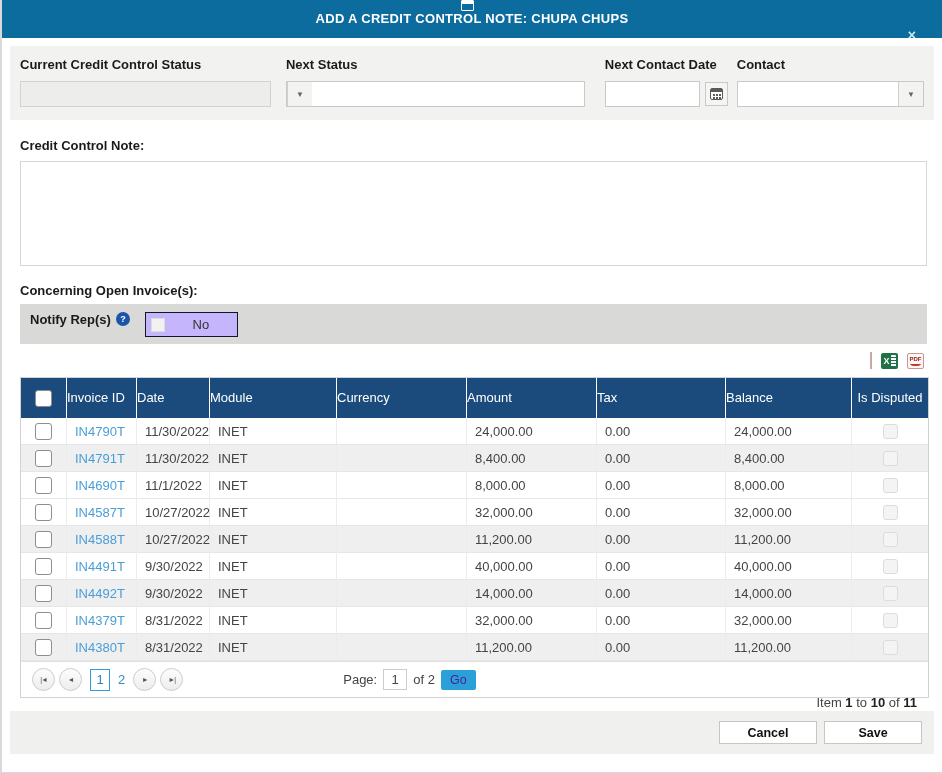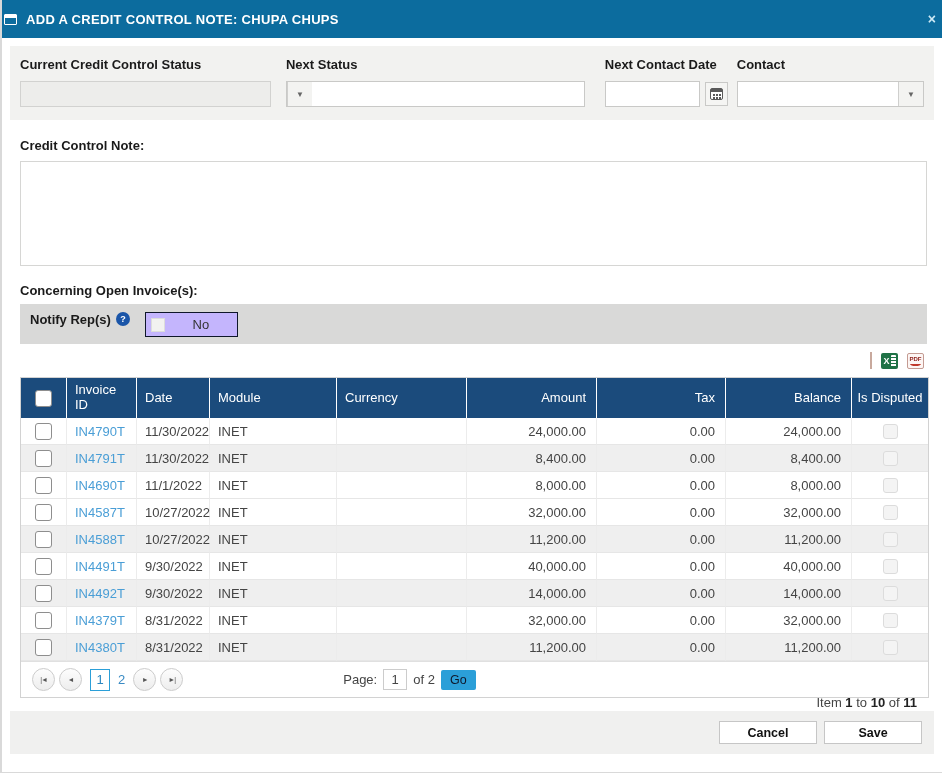--- a/index.html
+++ b/index.html
@@ -11,21 +11,21 @@
   body{
     font-family:"Liberation Sans", sans-serif;
     background:#ffffff;
     border-left:2px solid #d9d9d9;
     border-bottom:1px solid #d9d9d9;
     color:#333;
   }
   
   .titlebar{
     height:38px; background:var(--titlebar); display:flex; align-items:center;
-    padding:0 2px; color:#fff;
+    padding:0 22px; color:#fff;flex-direction:column;
   }
   .win-icon{width:13px; height:11px; border:1px solid #fff; border-radius:1px; position:relative; margin-right:9px; flex:none;}
   .win-icon::before{content:""; position:absolute; top:0; left:0; right:0; height:3px; background:#fff;}
   .titlebar .title{font-size:13px; font-weight:bold; letter-spacing:.3px;}
   .close-btn{margin-left:auto; font-size:14px; font-weight:bold; color:#cde9f5; cursor:pointer; line-height:1; padding:2px 4px;}
   
   .form-panel{
     margin:8px 8px 0 8px; background:var(--panel); padding:11px 10px 13px 10px;
     display:flex; align-items:flex-start;
   }
@@ -97,27 +97,27 @@
     width:17px; height:16px; background:#fdf6f4; border:1px solid #c49b92; border-radius:2px;
     display:flex; flex-direction:column; align-items:center; justify-content:center; cursor:pointer;
   }
   .pdf-text{font-size:6px; font-weight:bold; color:#8c1d18; line-height:6px;}
   .pdf-swoosh{width:11px; height:4px; border-bottom:2px solid #c0392b; border-radius:50%;}
   
   .grid{margin:0 17px 0 18px; width:909px; border:1px solid #d2d2d2;}
   table{border-collapse:separate; border-spacing:0; table-layout:fixed; width:907px; font-size:13px;}
   thead th{
     background:var(--table_header); color:#fff; font-weight:normal; height:40px;
-    padding:0 8px; text-align:left; line-height:1.15;
+    padding:0 0; text-align:left; line-height:1.15;
   }
   thead th + th{border-left:1px solid #fff;}
   tbody td{height:27px; padding:0 8px; color:#444; border-bottom:1px solid #e6e6e6;}
   tbody td + td{border-left:1px solid #ececec;}
   tbody tr.alt td{background:var(--alt_row);}
-  th.c-num, td.c-num{text-align:right; padding-right:10px;margin-left:12px;}
+  th.c-num, td.c-num{text-align:left; padding-right:10px;margin-left:12px;}
   th.c-disp{text-align:center; padding:0 0;}
   td.c-disp{text-align:center;}
   td.c-cb, th.c-cb{text-align:center; padding:0;}
   .cb{
     display:inline-block; width:17px; height:17px; background:#fff; border:1px solid #8e8e8e;
     border-radius:3px; vertical-align:middle; cursor:pointer;
   }
   .cb-dis{width:15px; height:15px; background:#f4f4f4; border:1px solid #dcdcdc; cursor:default;}
   .inv-link{color:var(--link); text-decoration:none; cursor:pointer;}
   
@@ -136,21 +136,21 @@
   }
   .page-link{color:#3a8bc4; margin:0 8px 0 5px; cursor:pointer;}
   .pg-group{display:flex; align-items:center; margin-left:156px;}
   .pg-group .pg-label{margin-right:6px;}
   .pg-input{
     width:24px; height:21px; border:1px solid #ccc; text-align:center; font-family:inherit;
     font-size:13px; color:#444; margin-right:6px;
   }
   .pg-input.wide{width:31px;}
   .btn-blue{
-    background:var(--accent); color:#0f172a; border:none; font-family:inherit; font-size:12.5px;
+    background:var(--accent); color:#4c1d95; border:none; font-family:inherit; font-size:12.5px;
     padding:3px 9px; border-radius:2px; cursor:pointer;
   }
   .size-group{display:flex; align-items:center; margin-left:13px;}
   .item-summary{margin-left:auto; color:#444;margin-top:45px;}
   .item-summary b{color:#222;}
   
   .footer-bar{
     margin:13px 8px 0 8px; height:43px; background:var(--footer_bar);
     display:flex; align-items:center; justify-content:flex-end; gap:7px; padding-right:12px;
   }

